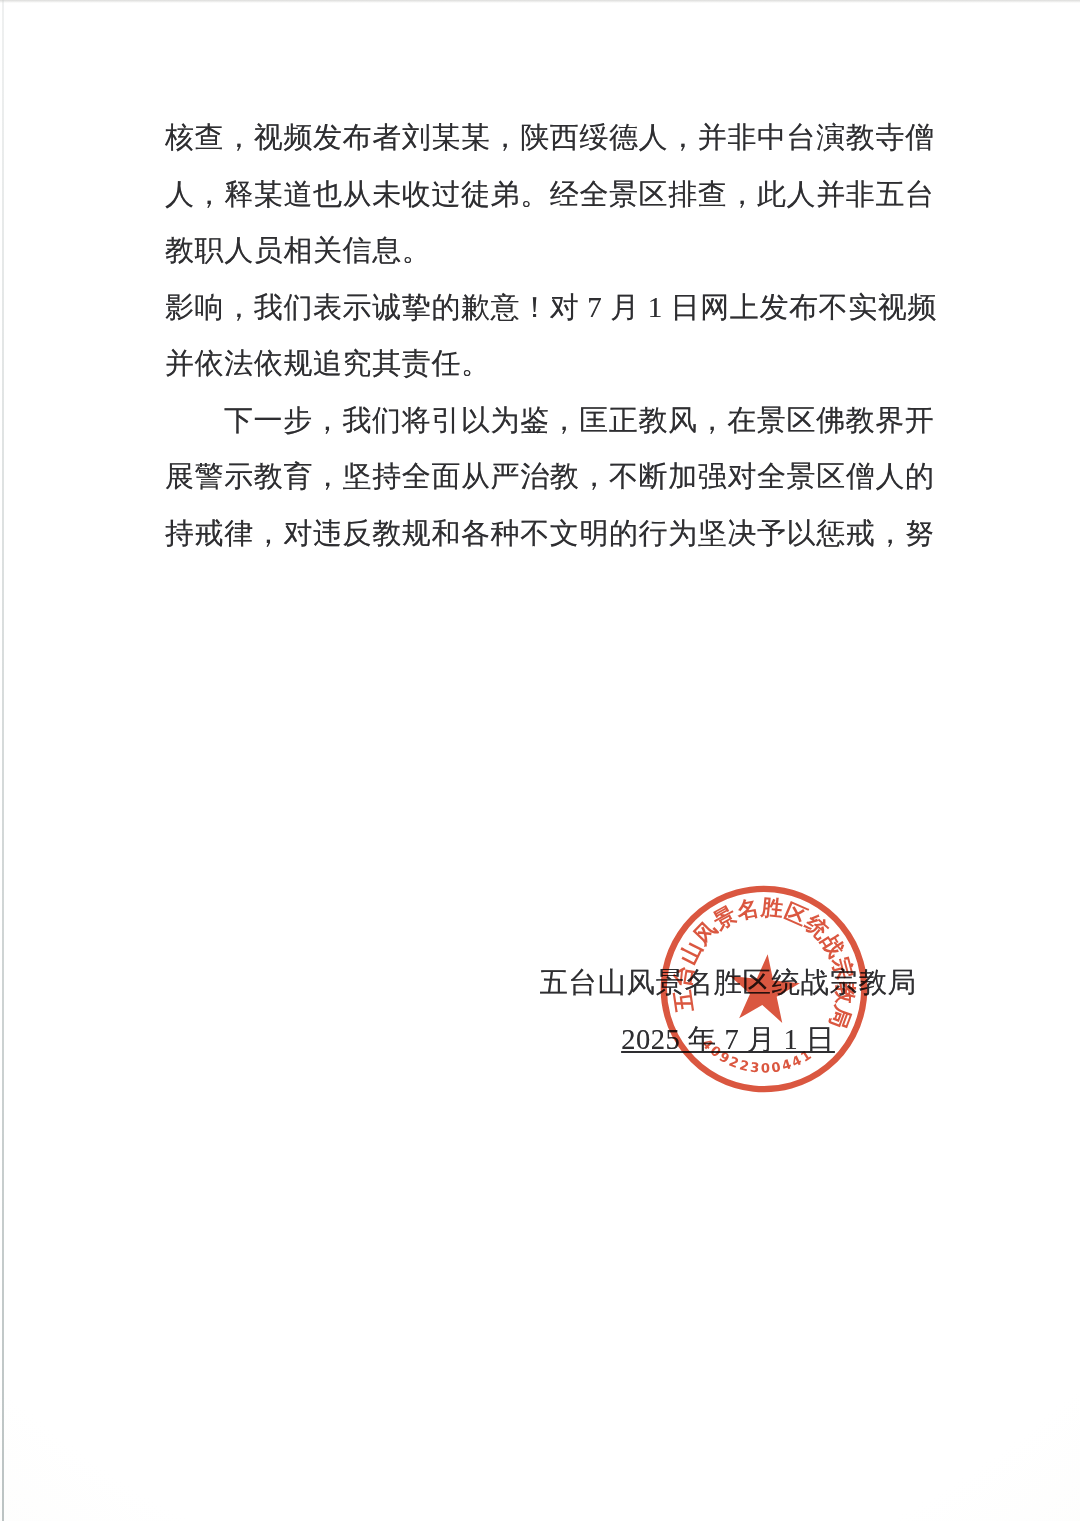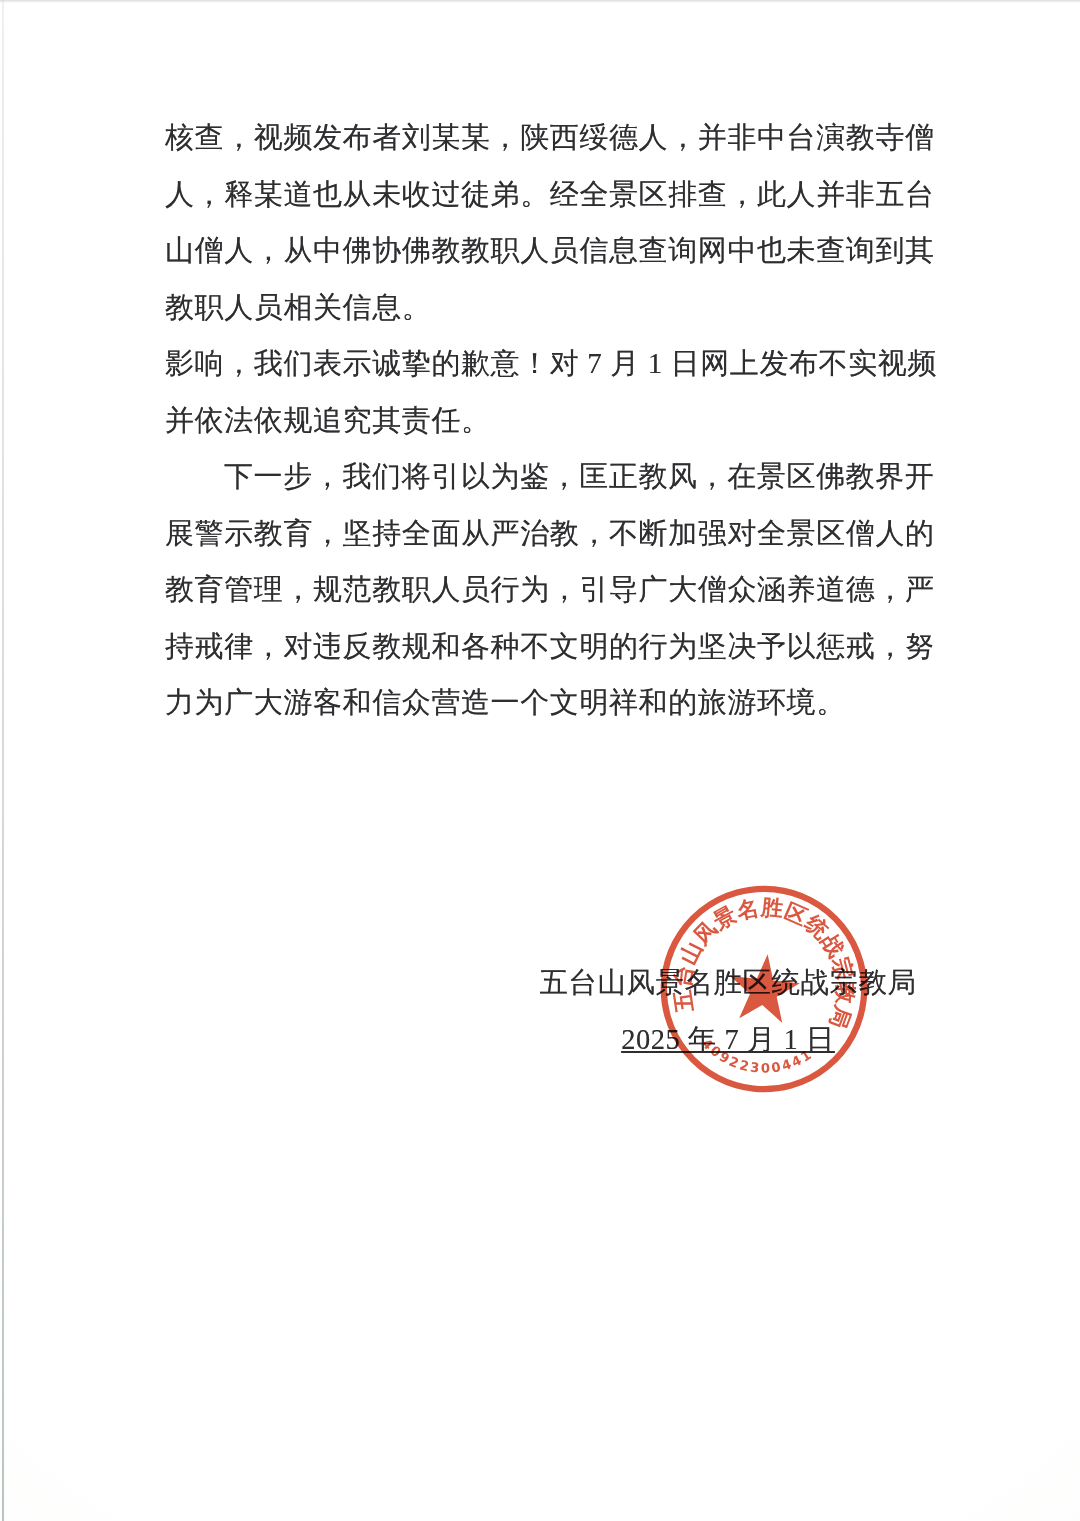--- a/index.html
+++ b/index.html
@@ -79,29 +79,26 @@
 </style>
 </head>
 <body>
 
 <div class="scan-top-edge"></div>
 <div class="scan-left-edge"></div>
 
 <div class="letter-body">
   <div class="body-line">核查，视频发布者刘某某，陕西绥德人，并非中台演教寺僧</div>
   <div class="body-line">人，释某道也从未收过徒弟。经全景区排查，此人并非五台</div>
-  <div class="body-line">山僧人，从中佛协佛教教职人员信息查询网中也未查询到其</div>
   <div class="body-line">教职人员相关信息。</div>
   <div class="body-line">影响，我们表示诚挚的歉意！对 7 月 1 日网上发布不实视频</div>
   <div class="body-line">并依法依规追究其责任。</div>
   <div class="body-line indent">下一步，我们将引以为鉴，匡正教风，在景区佛教界开</div>
   <div class="body-line">展警示教育，坚持全面从严治教，不断加强对全景区僧人的</div>
-  <div class="body-line">教育管理，规范教职人员行为，引导广大僧众涵养道德，严</div>
   <div class="body-line">持戒律，对违反教规和各种不文明的行为坚决予以惩戒，努</div>
-  <div class="body-line">力为广大游客和信众营造一个文明祥和的旅游环境。</div>
 </div>
 
 <div class="sig-agency">五台山风景名胜区统战宗教局</div>
 <div class="sig-date">2025 年 7 月 1 日</div>
 
 <div class="official-seal">
   <svg viewBox="0 0 220 220" xmlns="http://www.w3.org/2000/svg">
     <defs>
       <path id="sealTopArc" d="M 38.6 136 A 76 76 0 1 1 181.4 136" fill="none"></path>
       <path id="sealBotArc" d="M 49.2 170.8 A 86 86 0 0 0 170.8 170.8" fill="none"></path>

